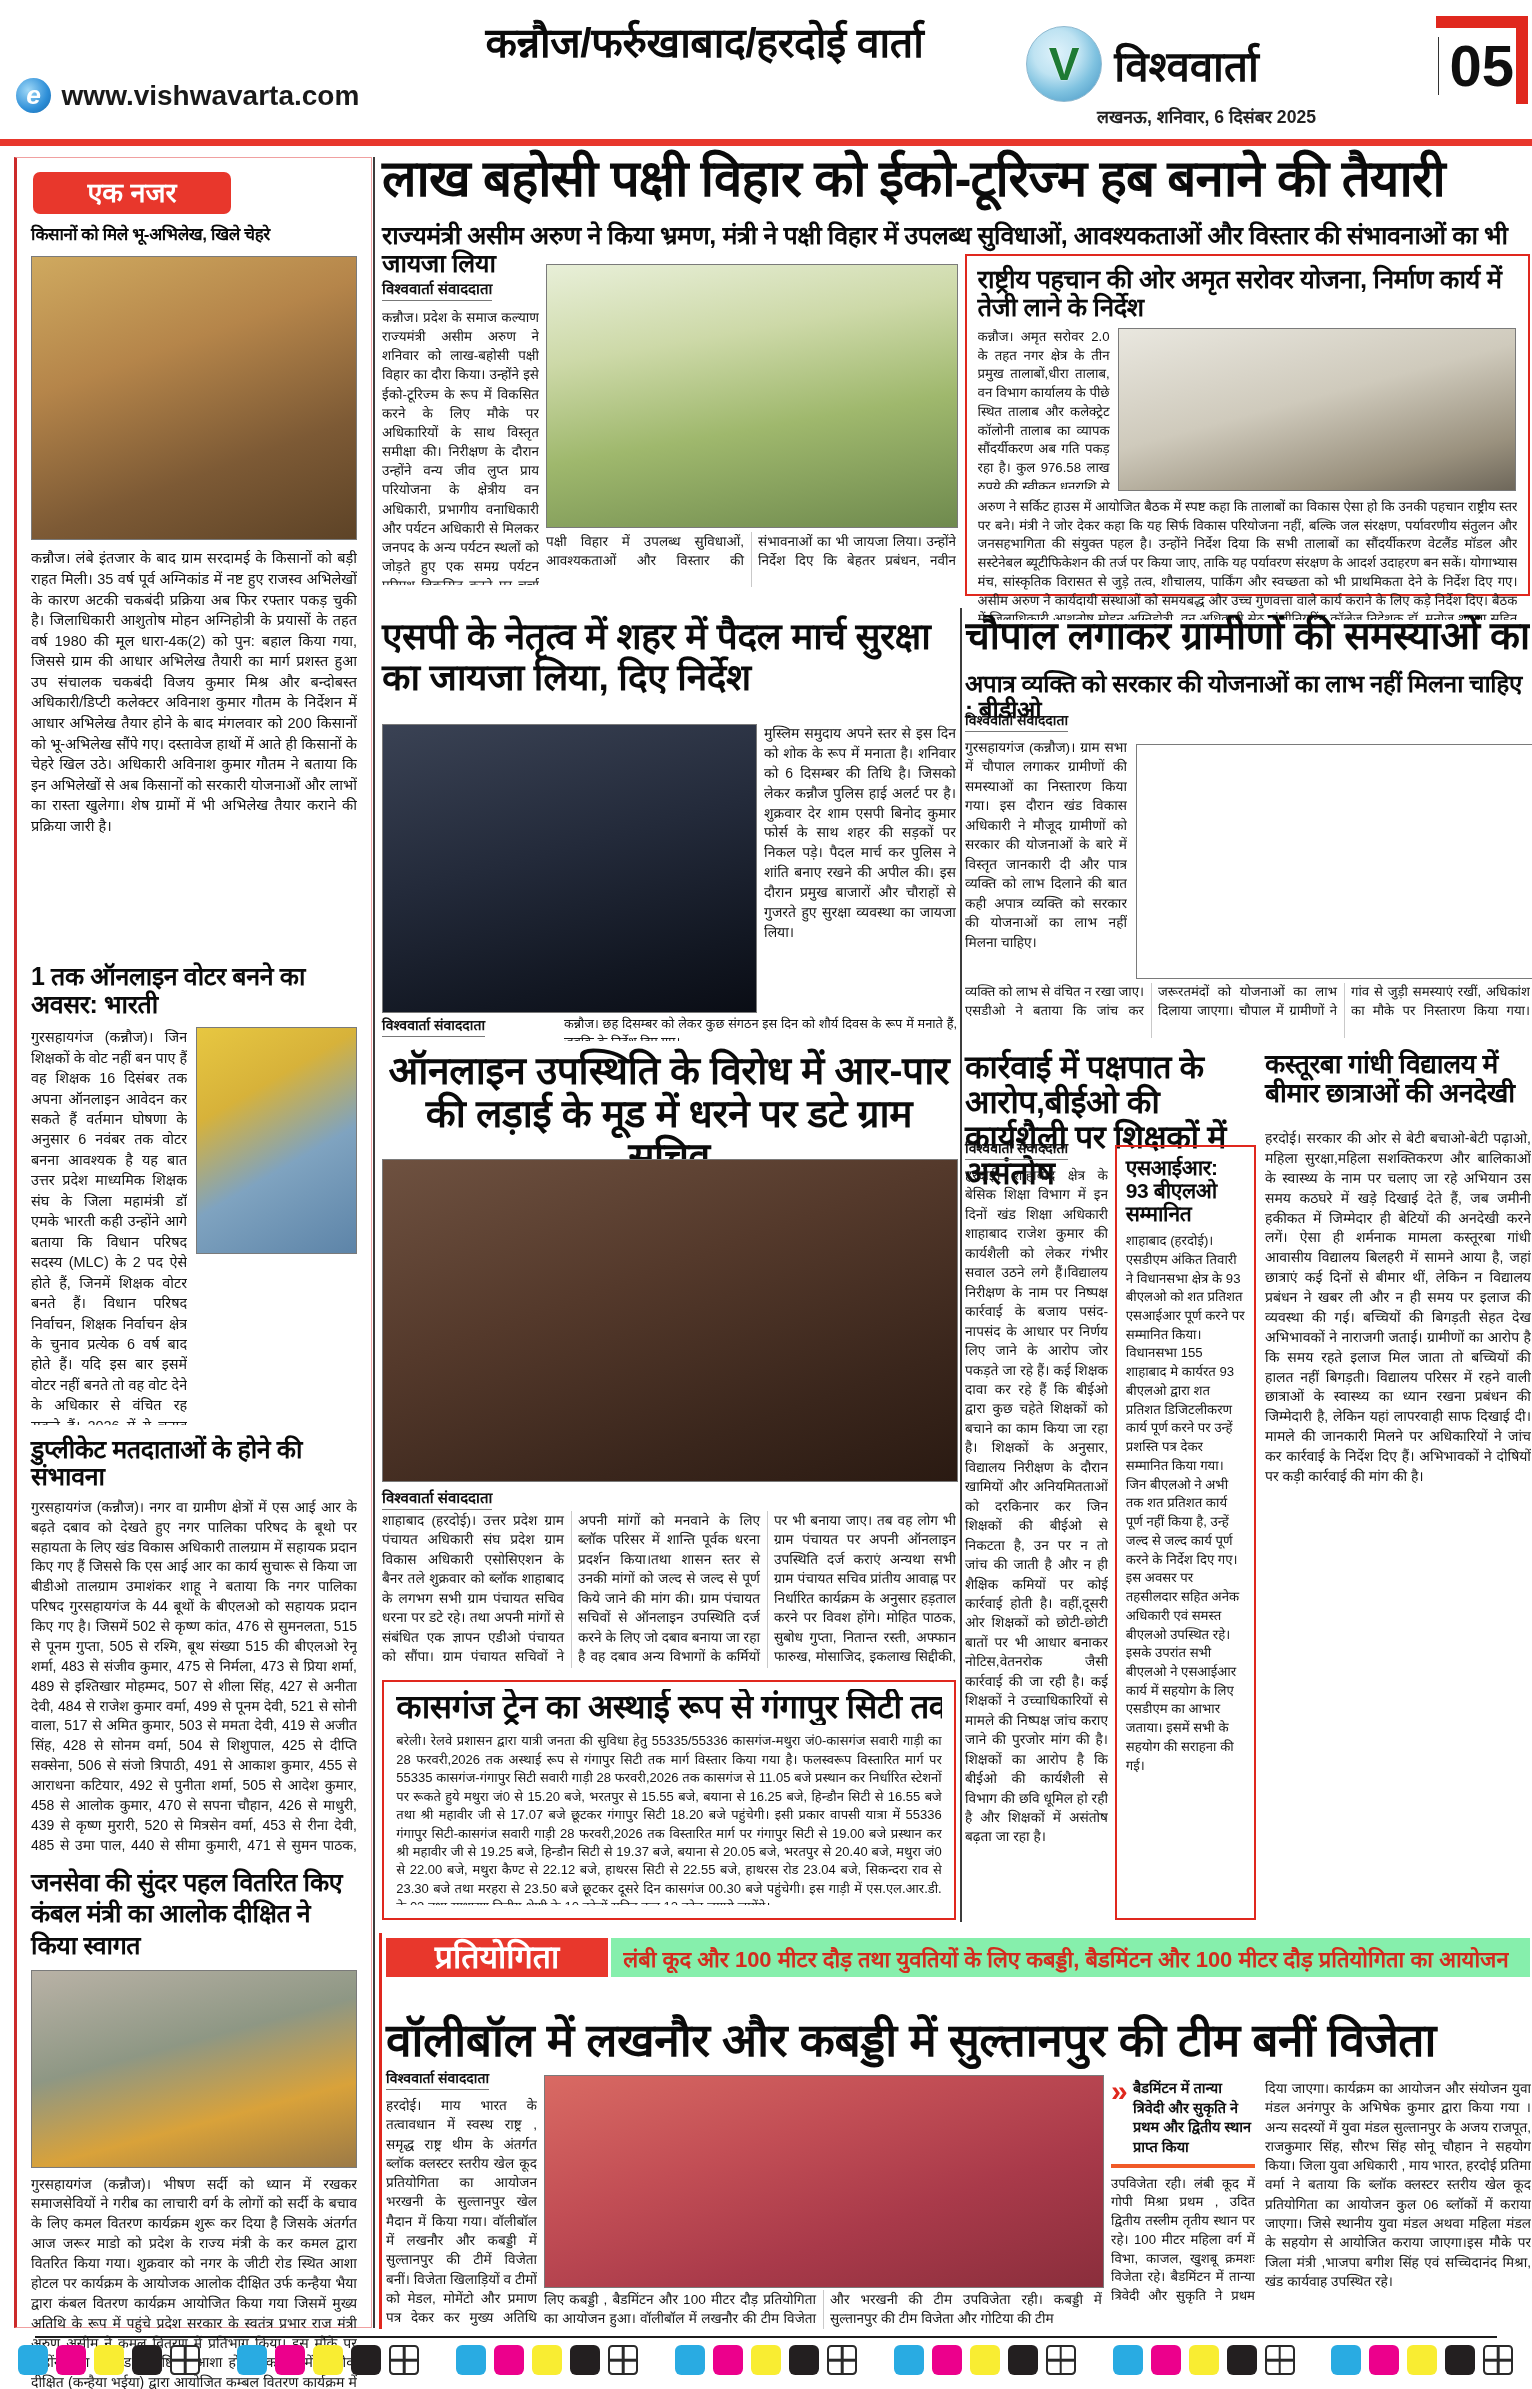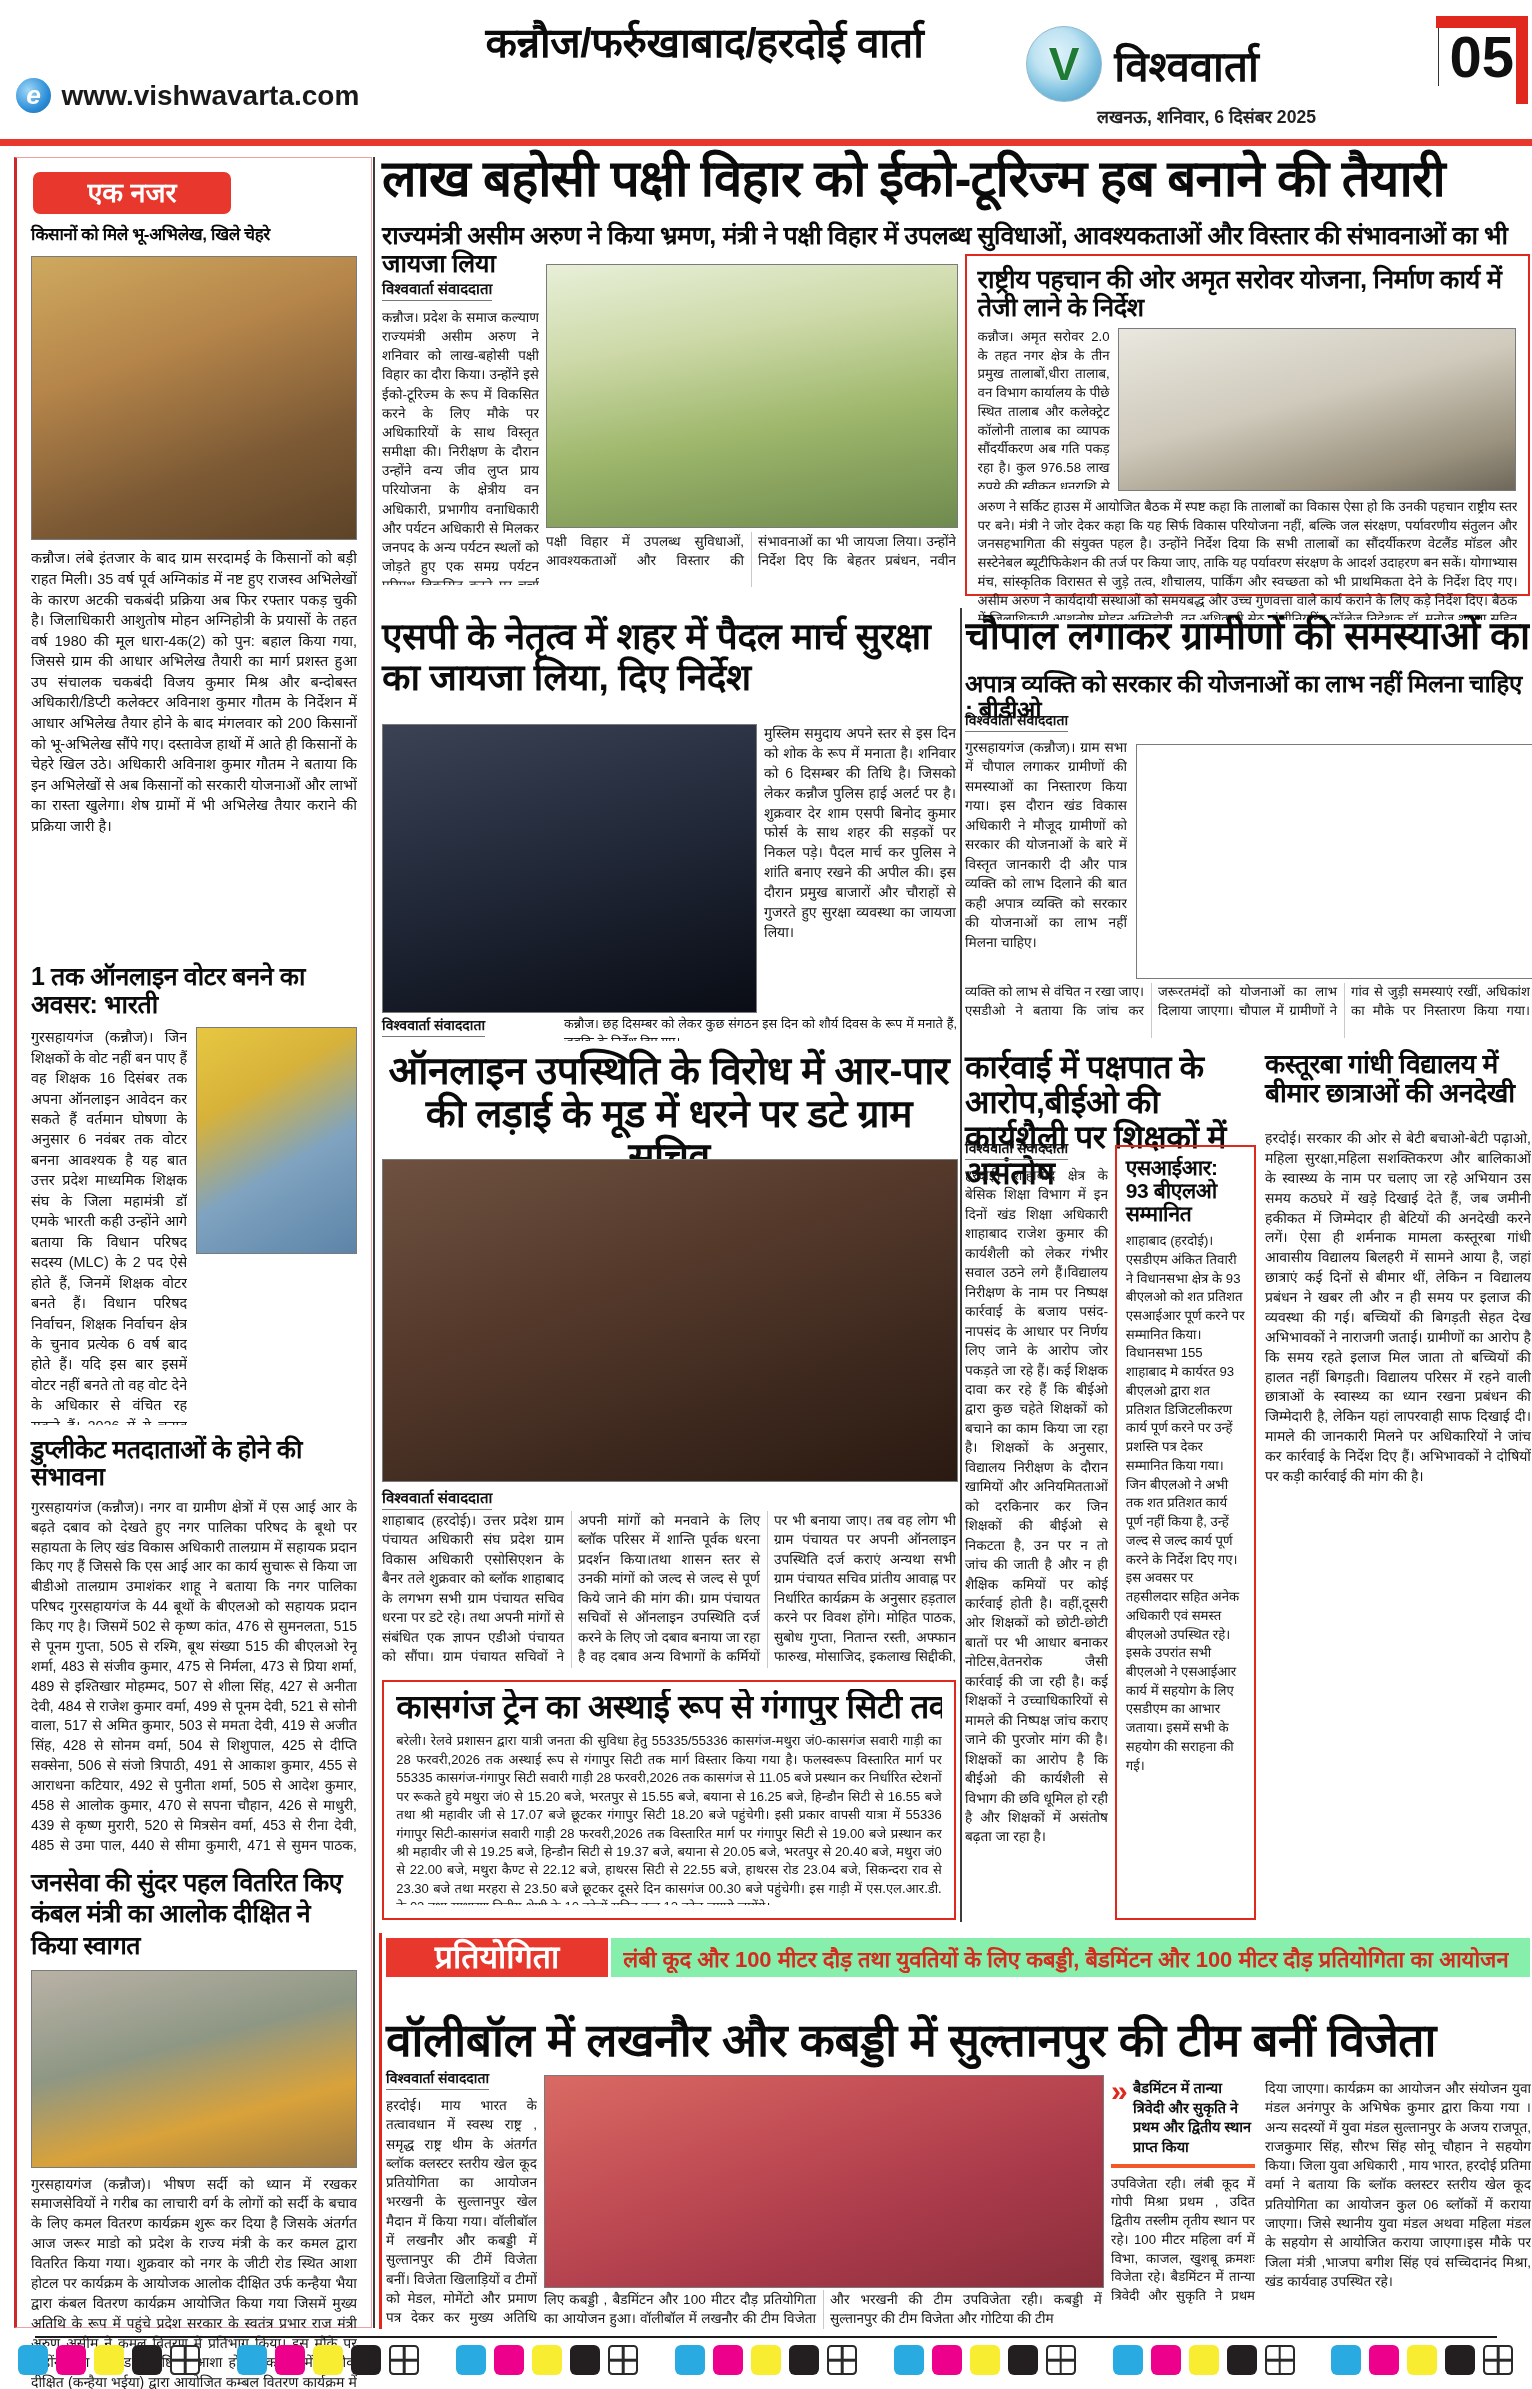--- a/index.html
+++ b/index.html
@@ -33,21 +33,21 @@
   .regmark{width:30px;height:30px;border:2.6px solid #2a2a2a;border-radius:4.4px;position:relative;background:#fff;box-sizing:border-box;}
   .regmark::before{content:'';position:absolute;left:50%;top:0;bottom:0;width:2.6px;background:#2a2a2a;transform:translateX(-50%);}
   .regmark::after{content:'';position:absolute;top:50%;left:0;right:0;height:2.6px;background:#2a2a2a;transform:translateY(-50%);}
   
   .eicon{width:35px;height:35px;border-radius:50%;background:radial-gradient(circle at 35% 35%,#9fd8f7,#2e8fd8 60%,#1565a8);color:#fff;
          font-weight:800;font-style:italic;font-size:26.4px;display:flex;align-items:center;justify-content:center;}
   .globe{width:74px;height:74px;border-radius:50%;background:radial-gradient(circle at 40% 35%,#dff2fb 0%,#bfe3f2 35%,#7fc2e0 60%,#3e8fc0 100%);
          border:1.8px solid #8fb9d0;display:flex;align-items:center;justify-content:center;position:relative;}
   .globe .v{font-size:46px;font-weight:800;color:#1e7a34;text-shadow:0 0 1.8px #ffffff;line-height:1;}
   .pgnum{border-top:12.3px solid #e0281e;border-right:12.3px solid #e0281e;box-sizing:border-box;
-         display:flex;align-items:flex-start;justify-content:center;}
+         display:flex;align-items:center;justify-content:center;}
   .pgnum .n{font-size:58px;font-weight:800;color:#101010;border-left:1.8px solid #333;padding-left:10.6px;line-height:1;}
   .quote-mark{color:#e0281e;font-size:30px;font-weight:800;line-height:0.8;}
   .orange-rule{height:3.5px;background:#f05a28;margin:7px 0;}
 </style>
 </head>
 <body>
 
 <div class="page">
 
   <div class="abs" style="left:16px;top:78px;display:flex;align-items:center;gap:10.6px;">

